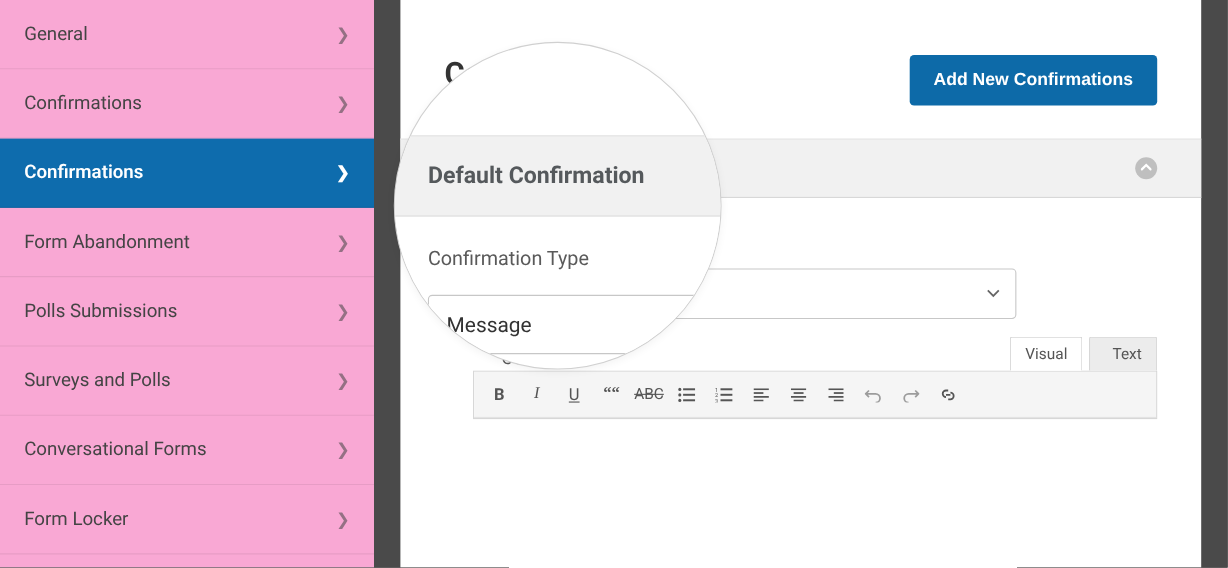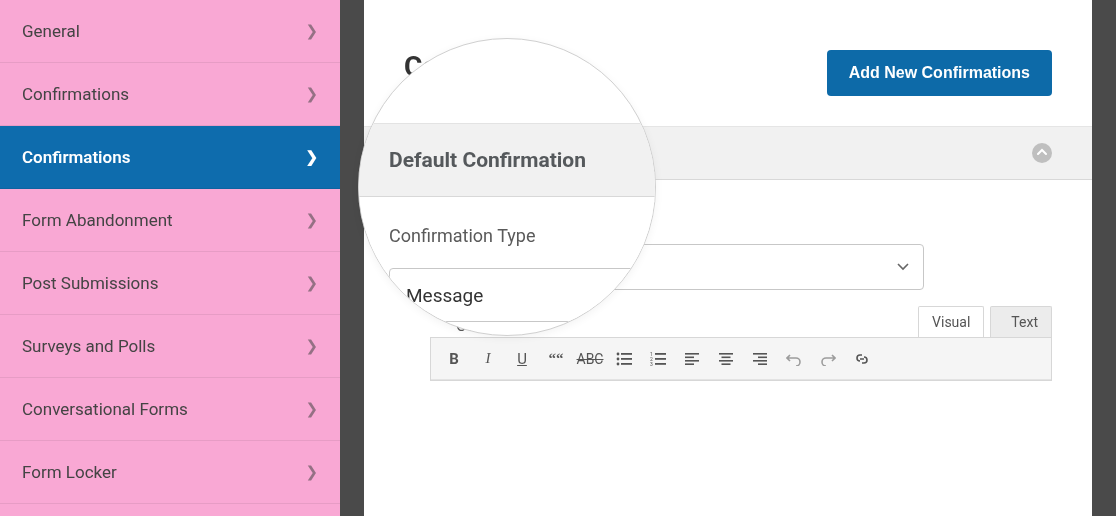--- a/index.html
+++ b/index.html
@@ -127,21 +127,21 @@
     </div>
     <div class="sidebar-item active">
       <span>Confirmations</span>
       <span class="chev">❯</span>
     </div>
     <div class="sidebar-item">
       <span>Form Abandonment</span>
       <span class="chev">❯</span>
     </div>
     <div class="sidebar-item">
-      <span>Post Submissions</span>
+      <span>Polls Submissions</span>
       <span class="chev">❯</span>
     </div>
     <div class="sidebar-item">
       <span>Surveys and Polls</span>
       <span class="chev">❯</span>
     </div>
     <div class="sidebar-item">
       <span>Conversational Forms</span>
       <span class="chev">❯</span>
     </div>

